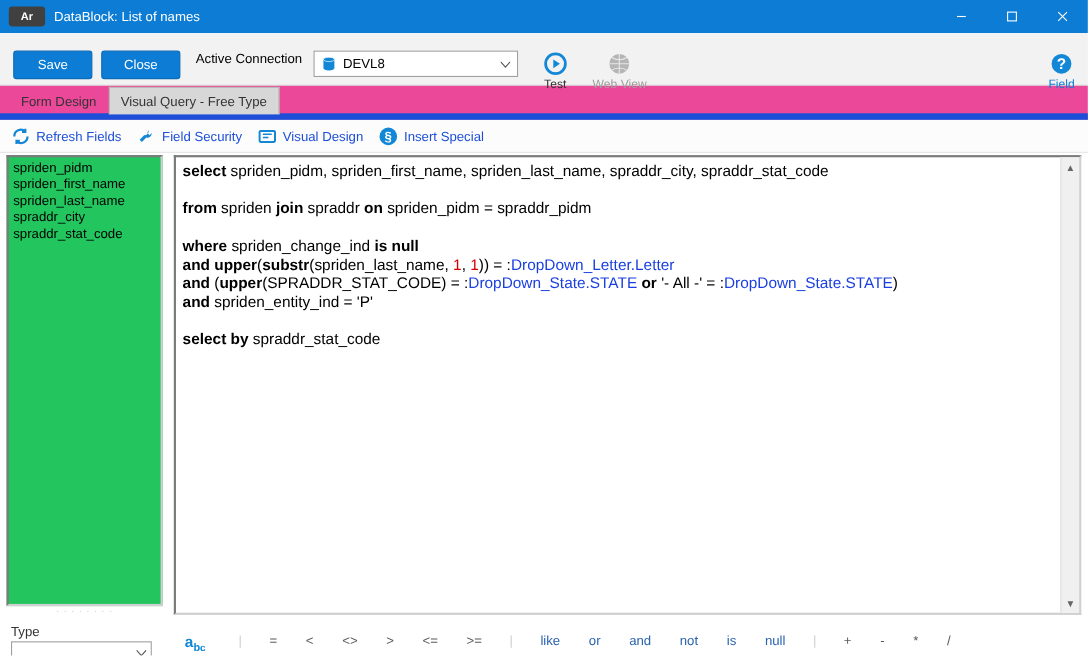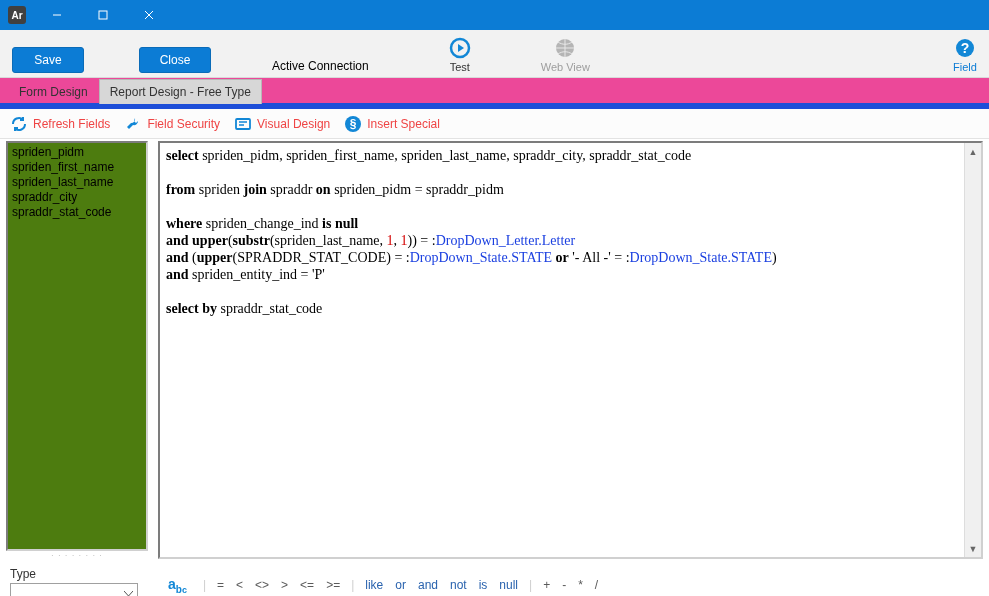--- a/index.html
+++ b/index.html
@@ -1,77 +1,78 @@
 <!DOCTYPE html>
 <html><head>
 <meta charset="utf-8">
 <style>
 * { box-sizing: border-box; margin: 0; padding: 0; }
 body { font-family: "Segoe UI", Tahoma, sans-serif; font-size: 12px; background: #fff; width: 989px; height: 596px; overflow: hidden; }
 
 .titlebar { height: 30px; background: #0c7cd5; color: #fff; display: flex; align-items: center; padding: 0 0 0 8px; }
-.titlebar .app-icon { width: 18px; height: 18px; background: #404040; border-radius: 3px; color: #fff; font-size: 10px; font-weight: bold; display: flex; align-items: center; justify-content: center; margin-right: 8px; }
+.titlebar .app-icon { width: 33px; height: 18px; background: #404040; border-radius: 3px; color: #fff; font-size: 10px; font-weight: bold; display: flex; align-items: center; justify-content: center; margin-right: 8px; }
 .titlebar .title { font-size: 12px; flex: 1; }
 .titlebar .win-controls { display: flex; }
 .titlebar .win-btn { width: 46px; height: 30px; display: flex; align-items: center; justify-content: center; cursor: pointer; }
 .titlebar .win-btn svg { stroke: #fff; fill: none; }
 
-.toolbar1 { height: 48px; background: #f2f2f2; border-bottom: 1px solid #d9d9d9; display: flex; align-items: flex-end; padding: 4px 12px; gap: 47px; }
+.toolbar1 { height: 48px; background: #f2f2f2; border-bottom: 1px solid #d9d9d9; display: flex; align-items: flex-start; padding: 16px 12px; }
 .btn-primary { background: #0c7cd5; color: #fff; border: 1px solid #0a6bb8; border-radius: 3px; height: 26px; width: 72px; font-size: 12px; cursor: pointer; margin-right: 8px; }
 .btn-primary.close { width: 72px; }
 .conn-label { margin-left: 6px; margin-right: 10px; color: #000000; font-size: 12px; }
 .conn-select { display: flex; align-items: center; border: 1px solid #a0a0a0; background: #fff; height: 24px; width: 186px; padding: 0 6px; cursor: pointer; }
 .conn-select .db-icon { width: 14px; height: 14px; margin-right: 6px; display:flex; align-items:center; justify-content:center; }
 .conn-select .caret { margin-left: auto; }
 .tb-item { display: flex; flex-direction: column; align-items: center; margin-left: 22px; cursor: pointer; color: #333; }
 .tb-item.disabled { color: #9e9e9e; cursor: default; }
 .tb-item .lbl { font-size: 11px; margin-top: 1px; }
 .tb-item .ic { width: 24px; height: 24px; display:flex; align-items:center; justify-content:center; }
 .spacer { flex: 1; }
 .help-item { color: #0c7cd5; }
 
 .tabs { display: flex; background: #ec4899; border-bottom: 6px solid #1d4ed8; padding-left: 8px; }
 .tab { padding: 5px 10px 5px 10px; font-size: 12px; color: #333; cursor: pointer; border: 1px solid transparent; border-bottom: none; position: relative; top: 1px; background: transparent; }
 .tab.active { background: #d7d7d7; border-color: #b7b7b7; }
 
 .toolbar2 { height: 30px; background: #fcfcfc; border-bottom: 1px solid #e3e3e3; display: flex; align-items: center; padding: 0 10px; gap: 14px; }
 .tb2-link { display: flex; align-items: center; gap: 5px; color: #333; cursor: pointer; font-size: 12px; }
 .tb2-link .ic2 { width: 18px; height: 18px; display:flex; align-items:center; justify-content:center; }
-.tb2-link .txt { color: #ef4444; }
+.tb2-link .txt { color: #1d4ed8; }
 
 .workarea { display: flex; height: 420px; padding: 2px 6px 0 6px; gap: 10px; background:#fff; }
 .fieldlist-wrap { width: 142px; display:flex; flex-direction:column; }
-.fieldlist { flex:1; border: 2px inset #d0d0d0; background:#4d7c0f; padding: 2px 4px; overflow:auto; }
+.fieldlist { flex:1; border: 2px inset #d0d0d0; background:#22c55e; padding: 2px 4px; overflow:auto; }
 .fieldlist .fl-item { font-size: 12px; color:#000; line-height: 15px; cursor: default; white-space: nowrap; }
 .drag-handle { height: 8px; text-align:center; color:#bbb; font-size:8px; letter-spacing:1px; user-select:none; }
 
 .editor-wrap { flex:1; border: 2px inset #d0d0d0; background:#fff; position:relative; display:flex; }
-.editor { flex:1; padding: 4px 6px; font-family: Liberation Serif, serif; font-size: 14px; line-height: 17px; white-space: pre; overflow:auto; color:#000; }
+.editor { flex:1; padding: 4px 6px; font-family: Liberation Sans, sans-serif; font-size: 14px; line-height: 17px; white-space: pre; overflow:auto; color:#000; }
 .kw { font-weight: bold; }
 .num { color: #d30000; }
 .bind { color: #1a3fe0; }
 .scroll-v { width:17px; background:#f0f0f0; border-left:1px solid #ddd; display:flex; flex-direction:column; align-items:center; justify-content:space-between; }
 .scroll-v .arr { height:17px; width:100%; display:flex; align-items:center; justify-content:center; color:#666; font-size:9px; cursor:pointer; }
 
 .bottom-row { display:flex; align-items:center; padding: 8px 10px 6px 10px; gap: 18px; background:#fff; }
 .type-box { width: 140px; }
 .type-box .lbl { font-size:12px; color:#333; }
 .type-select { margin-top:2px; width:128px; height:20px; border:1px solid #a0a0a0; background:#fff; display:flex; align-items:center; justify-content:flex-end; padding:0 4px; cursor:pointer; }
-.op-bar { flex:1; display:flex; align-items:center; gap: 6px; color:#5a5a5a; font-size:12px; }
+.op-bar { flex:1; display:flex; align-items:flex-start; gap: 20px; color:#5a5a5a; font-size:12px; }
 .op-bar .abc { font-weight:bold; color:#1287d6; font-size:14px; padding-right:8px; cursor:pointer; }
 .abc sub { font-size:10px; }
 .op-bar .sep { color:#cfcfcf; padding:0 2px; }
 .op { cursor:pointer; padding: 0 3px; }
 .op.kw2 { color:#2a63ae; }
 </style>
 </head>
 <body>
 
 <div class="titlebar">
   <div class="app-icon">Ar</div>
+  <div class="title">DataBlock: List of names</div>
   <div class="win-controls">
     <div class="win-btn">
         <svg width="10" height="10">
           <line x1="1" y1="5" x2="9" y2="5" stroke-width="1"></line>
         </svg>
       </div>
     <div class="win-btn">
         <svg width="10" height="10">
           <rect x="1" y="1" width="8" height="8" stroke-width="1"></rect>
         </svg>
@@ -82,20 +83,33 @@
           <line x1="9" y1="1" x2="1" y2="9" stroke-width="1"></line>
         </svg>
       </div>
   </div>
 </div>
 
 <div class="toolbar1">
   <button class="btn-primary">Save</button>
   <button class="btn-primary close">Close</button>
   <span class="conn-label">Active Connection</span>
+  <div class="conn-select">
+    <span class="db-icon">
+      <svg width="14" height="14" viewBox="0 0 14 14">
+          <ellipse cx="7" cy="3" rx="5" ry="2" fill="#1287d6"></ellipse>
+          <path d="M2 3v8c0 1.1 2.2 2 5 2s5-.9 5-2V3" fill="#1287d6"></path>
+          <ellipse cx="7" cy="3" rx="5" ry="2" fill="none" stroke="#fff" stroke-width="0.6"></ellipse>
+        </svg>
+    </span>
+    <span>DEVL8</span>
+    <span class="caret"><svg width="9" height="6">
+          <path d="M0 0 L4.5 5 L9 0" fill="none" stroke="#555" stroke-width="1"></path>
+        </svg></span>
+  </div>
 
   <div class="tb-item">
     <span class="ic">
       <svg width="22" height="22" viewBox="0 0 22 22">
           <circle cx="11" cy="11" r="9" fill="none" stroke="#1287d6" stroke-width="2.5"></circle>
           <path d="M9 7 L15 11 L9 15 Z" fill="#1287d6"></path>
         </svg>
     </span>
     <span class="lbl">Test</span>
   </div>
@@ -115,21 +129,21 @@
           <circle cx="11" cy="11" r="9" fill="#1287d6"></circle>
           <text x="11" y="16" text-anchor="middle" fill="#fff" font-size="14" font-family="Arial" font-weight="bold">?</text>
         </svg>
     </span>
     <span class="lbl">Field</span>
   </div>
 </div>
 
 <div class="tabs">
   <div class="tab">Form Design</div>
-  <div class="tab active">Report Design - Free Type</div>
+  <div class="tab active">Visual Query - Free Type</div>
 </div>
 
 <div class="toolbar2">
   <div class="tb2-link">
     <span class="ic2">
         <svg width="18" height="18" viewBox="0 0 18 18">
           <path d="M3 9a6 6 0 0 1 10-4.5M15 9a6 6 0 0 1-10 4.5" fill="none" stroke="#1287d6" stroke-width="2"></path>
           <path d="M13 2v3h-3M5 16v-3h3" fill="none" stroke="#1287d6" stroke-width="2"></path>
         </svg>
       </span>

